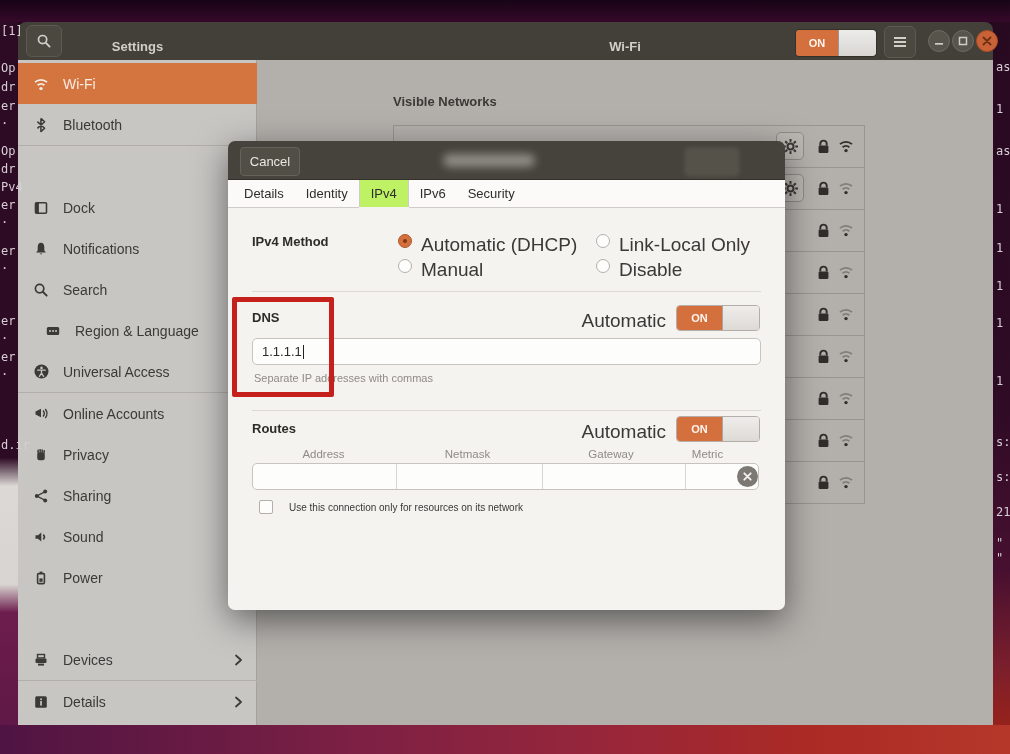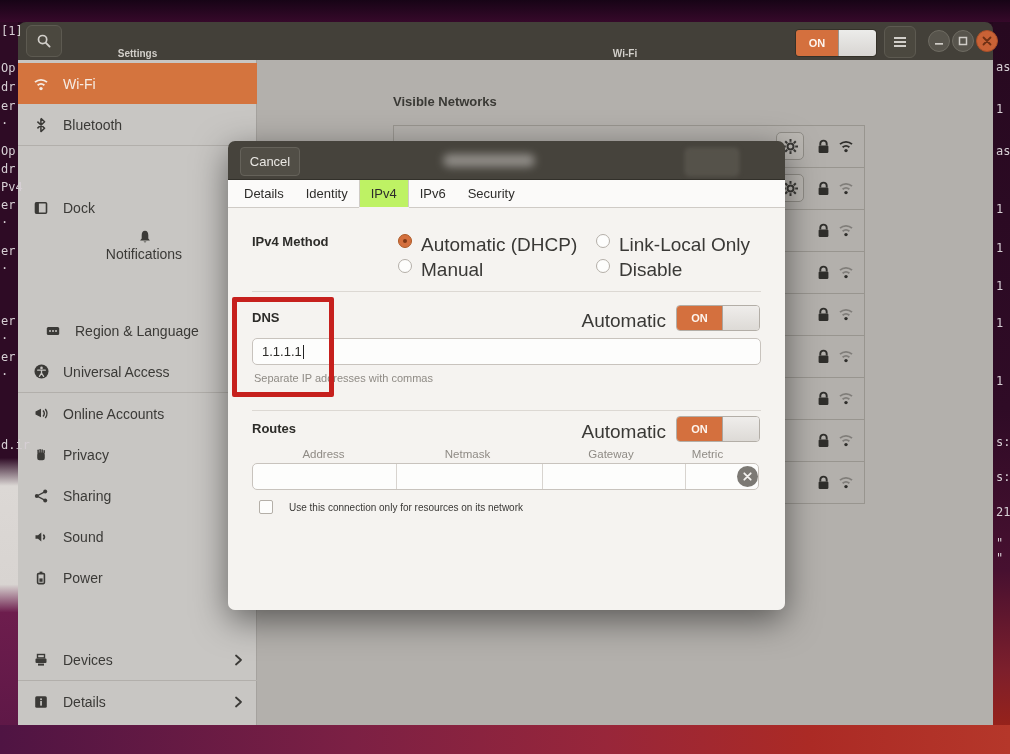--- a/index.html
+++ b/index.html
@@ -8,21 +8,21 @@
     background:linear-gradient(180deg,#24071d 0%,#2e0a24 60%,#3a0d2c 100%);}
   .abs{position:absolute;}
   
   #top-strip{left:0;top:0;width:1010px;height:22px;background:linear-gradient(180deg,#170416,#36092a);}
   #left-strip{left:0;top:22px;width:18px;height:703px;background:linear-gradient(180deg,#2e0b25 0%,#2e0b25 62%,#dcd8d5 66%,#d8d4d1 80%,#6d1d4d 84%,#5f1847 100%);}
   #right-strip{left:993px;top:22px;width:17px;height:703px;background:linear-gradient(180deg,#270920 0%,#2f0b26 55%,#471030 78%,#7c1f2c 92%,#96221b 100%);}
   #bottom-strip{left:0;top:725px;width:1010px;height:29px;background:linear-gradient(90deg,#4f1443,#7c2044 35%,#98263a 60%,#ab2a25 80%,#b5372a 100%);}
   .frag{position:absolute;font-family:"DejaVu Sans Mono",monospace;font-size:12px;color:#d6cfd4;line-height:14px;}
   
   #win-header{left:18px;top:22px;width:975px;height:38px;background:#434039;border-bottom:1px solid #35332e;border-radius:8px 8px 0 0;}
-  .hb-title{position:absolute;top:26px;font-size:10px;font-weight:bold;color:#d2cfca;}
+  .hb-title{position:absolute;top:17px;font-size:13px;font-weight:bold;color:#d2cfca;}
   .hb-btn{position:absolute;background:#4b483f;border:1px solid #5d5a51;border-radius:6px;box-sizing:border-box;}
   #hb-toggle{position:absolute;left:777px;top:7px;width:80px;height:26px;border-radius:4px;display:flex;overflow:hidden;border:1px solid #343129;}
   #hb-toggle .on{width:42px;background:#d4703e;color:#fdf5ef;font-size:11px;font-weight:bold;display:flex;align-items:center;justify-content:center;}
   #hb-toggle .knob{flex:1;background:linear-gradient(180deg,#ececea,#d8d5d2);border-left:1px solid #9b968f;border-radius:0 3px 3px 0;}
   .winctl{position:absolute;top:30px;width:22px;height:22px;border-radius:50%;box-sizing:border-box;display:flex;align-items:center;justify-content:center;}
   .winctl.gray{background:#57544c;border:1px solid #6e6b62;}
   .winctl.close{background:#c96236;border:1px solid #a94f28;}
   #sidebar{left:18px;top:60px;width:239px;height:665px;background:#c8c6c3;border-right:1px solid #a5a29e;box-sizing:border-box;}
   .side-item{position:absolute;left:0;width:239px;height:41px;display:flex;align-items:center;cursor:pointer;}
   .side-item.selected{background:#d4743e;}
@@ -153,28 +153,37 @@
       <div class="side-div" style="top: 85px;"></div>
       <div class="side-item" style="top: 127px;">
         <span class="side-icon">
           <svg width="16" height="16" viewBox="0 0 16 16">
             <rect x="2.5" y="2.8" width="11" height="10.4" rx="1" fill="none" stroke="currentColor" stroke-width="1.6"></rect>
             <rect x="2.5" y="2.8" width="3.4" height="10.4" fill="currentColor"></rect>
           </svg>
         </span>
         <span class="side-label">Dock</span>
       </div>
-      <div class="side-item" style="top: 168px; flex-direction: column;">
+      <div class="side-item" style="top: 168px;">
         <span class="side-icon">
           <svg width="16" height="16" viewBox="0 0 16 16">
             <path d="M8 1.8 C5.7 1.8 4.7 3.7 4.7 6.2 L4.7 9.4 L3.1 11.6 L12.9 11.6 L11.3 9.4 L11.3 6.2 C11.3 3.7 10.3 1.8 8 1.8 Z" fill="currentColor"></path>
             <path d="M6.6 12.4 a1.5 1.5 0 0 0 2.8 0 Z" fill="currentColor"></path>
           </svg>
         </span>
         <span class="side-label">Notifications</span>
+      </div>
+      <div class="side-item" style="top: 209px;">
+        <span class="side-icon">
+          <svg width="16" height="16" viewBox="0 0 16 16">
+            <circle cx="6.6" cy="6.6" r="4.2" fill="none" stroke="currentColor" stroke-width="1.7"></circle>
+            <line x1="10" y1="10" x2="13.7" y2="13.7" stroke="currentColor" stroke-width="1.9" stroke-linecap="round"></line>
+          </svg>
+        </span>
+        <span class="side-label">Search</span>
       </div>
       <div class="side-item" style="top: 250px; margin-left: 12px;">
         <span class="side-icon">
           <svg width="16" height="16" viewBox="0 0 16 16">
             <rect x="1.8" y="4" width="12.4" height="8" rx="1.5" fill="currentColor"></rect>
             <circle cx="5" cy="8" r="1" fill="#c8c6c3"></circle>
             <circle cx="8" cy="8" r="1" fill="#c8c6c3"></circle>
             <circle cx="11" cy="8" r="1" fill="#c8c6c3"></circle>
           </svg>
         </span>

